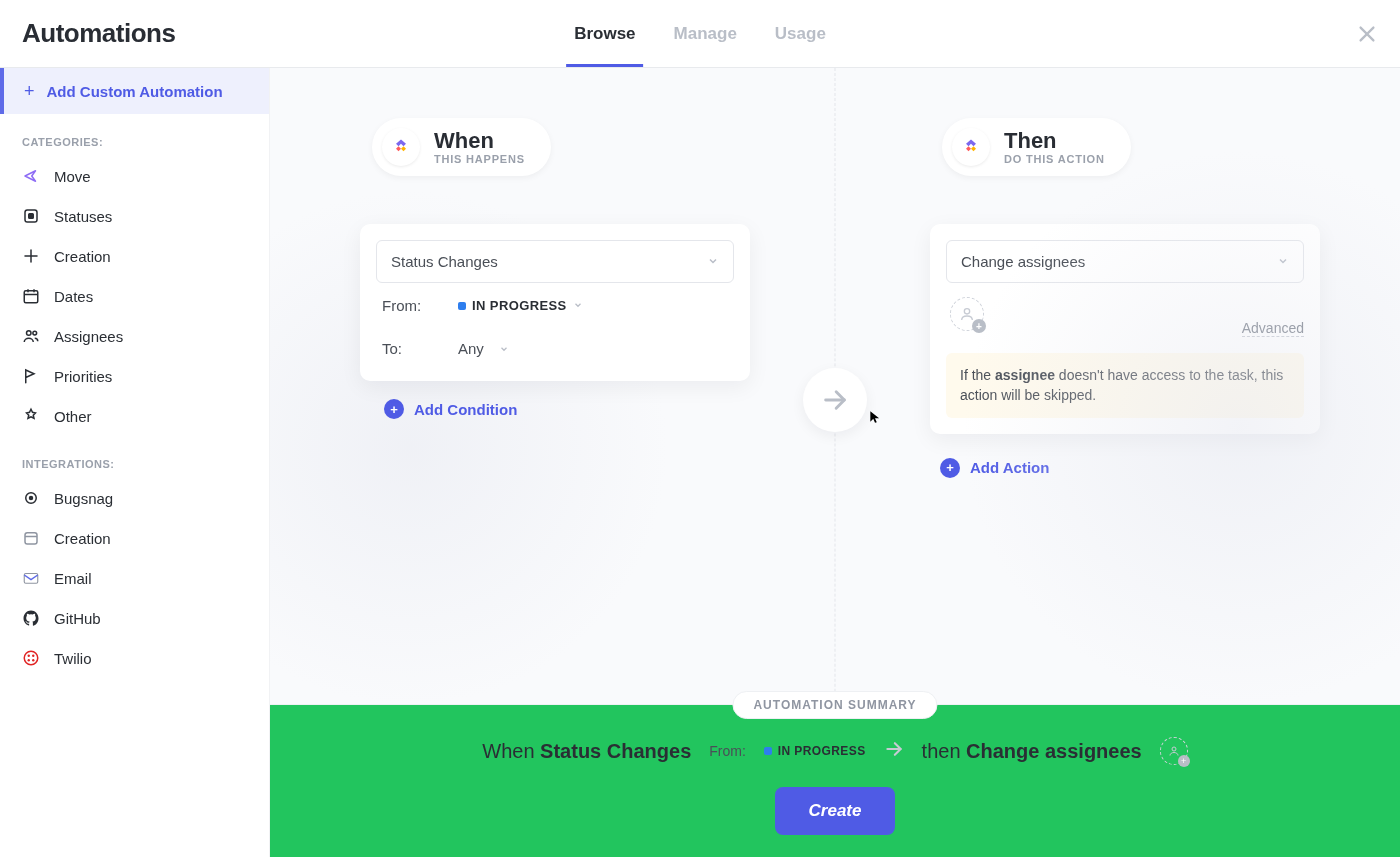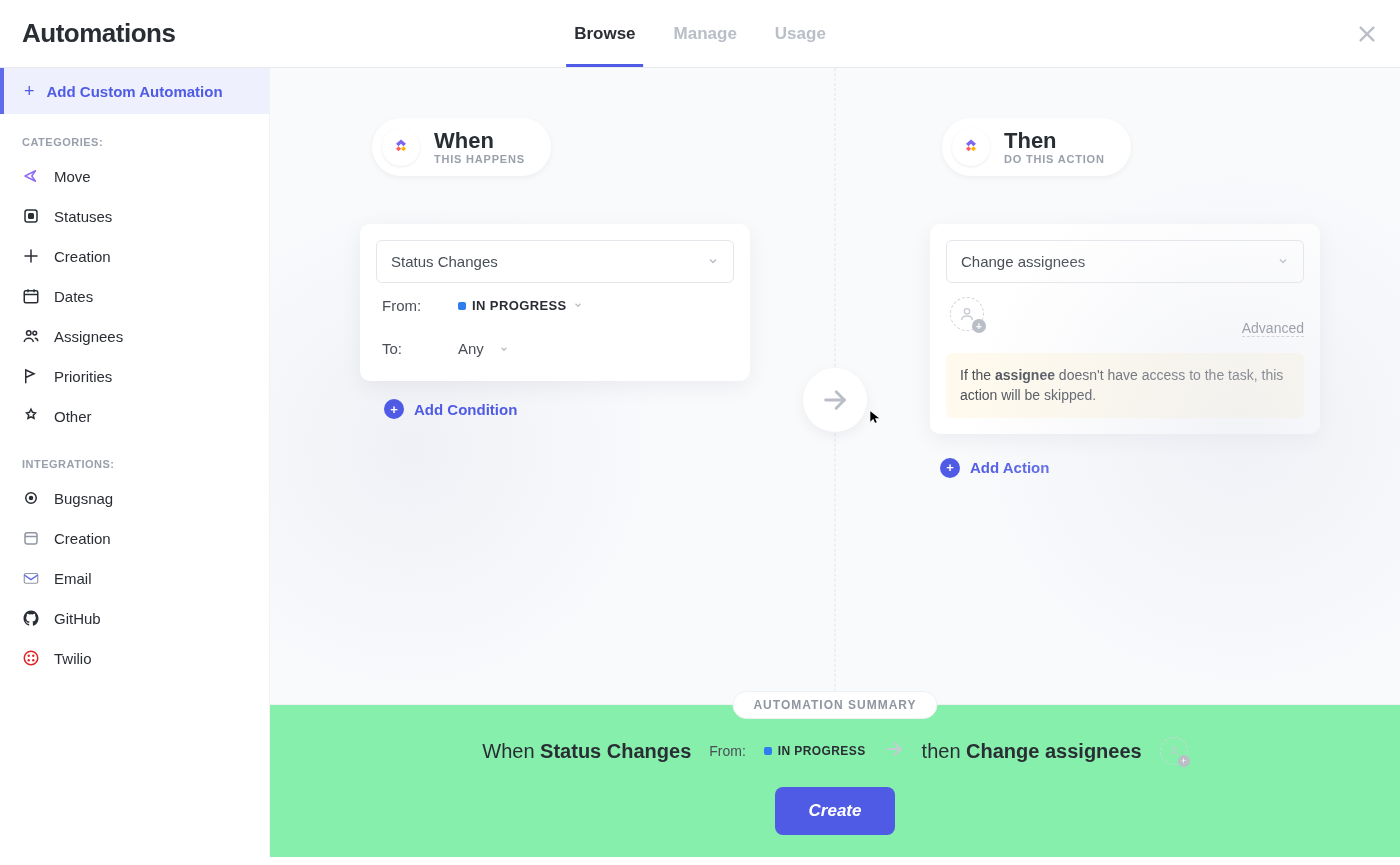--- a/index.html
+++ b/index.html
@@ -247,21 +247,21 @@
     border-radius:6px;
     padding: 12px 14px;
     font-size:14px; color:#4a4f57; line-height:1.45;
   }
   .warn-note b { font-weight:700; }
 
   
   .footer {
     position:absolute;
     left:0; right:0; bottom:0;
-    background:#86efac;
+    background:#22c55e;
     border-top:1px solid #eef0f3;
     padding: 32px 20px 22px;
   }
   .summary-badge {
     position:absolute;
     top:-14px; left:50%; transform:translateX(-50%);
     background:#fff;
     border:1px solid #eef0f3;
     border-radius: 999px;
     padding: 6px 20px;

